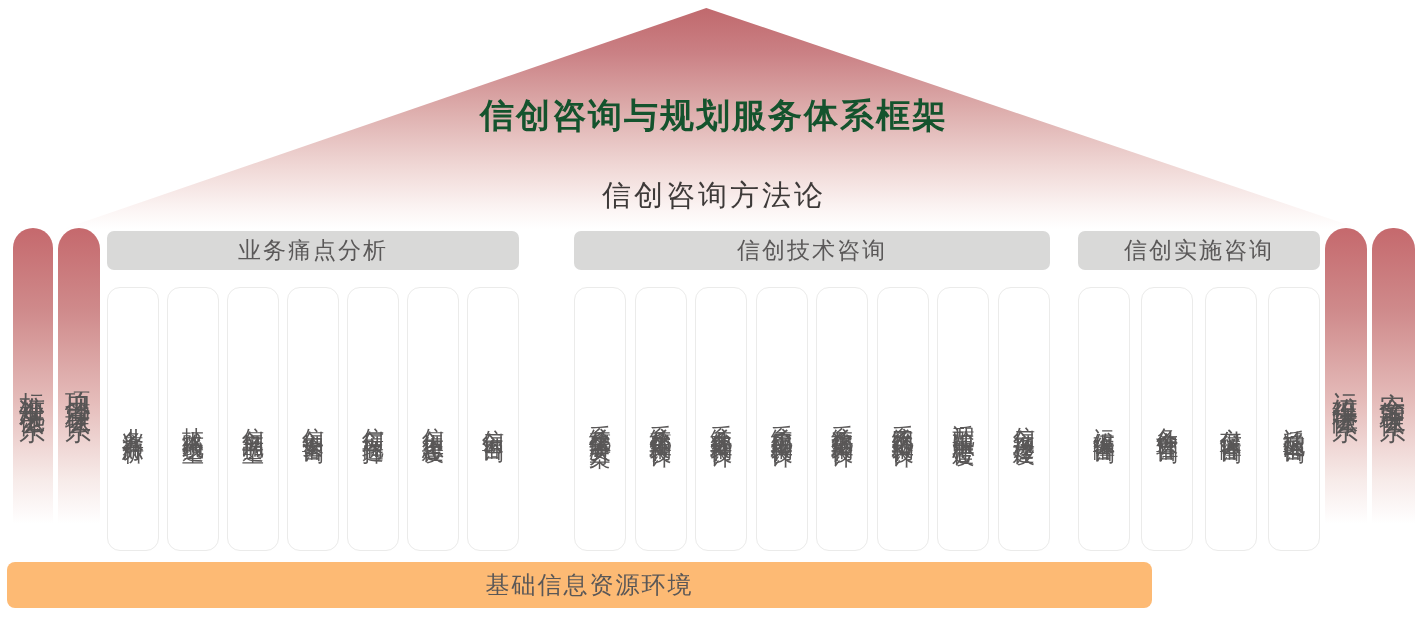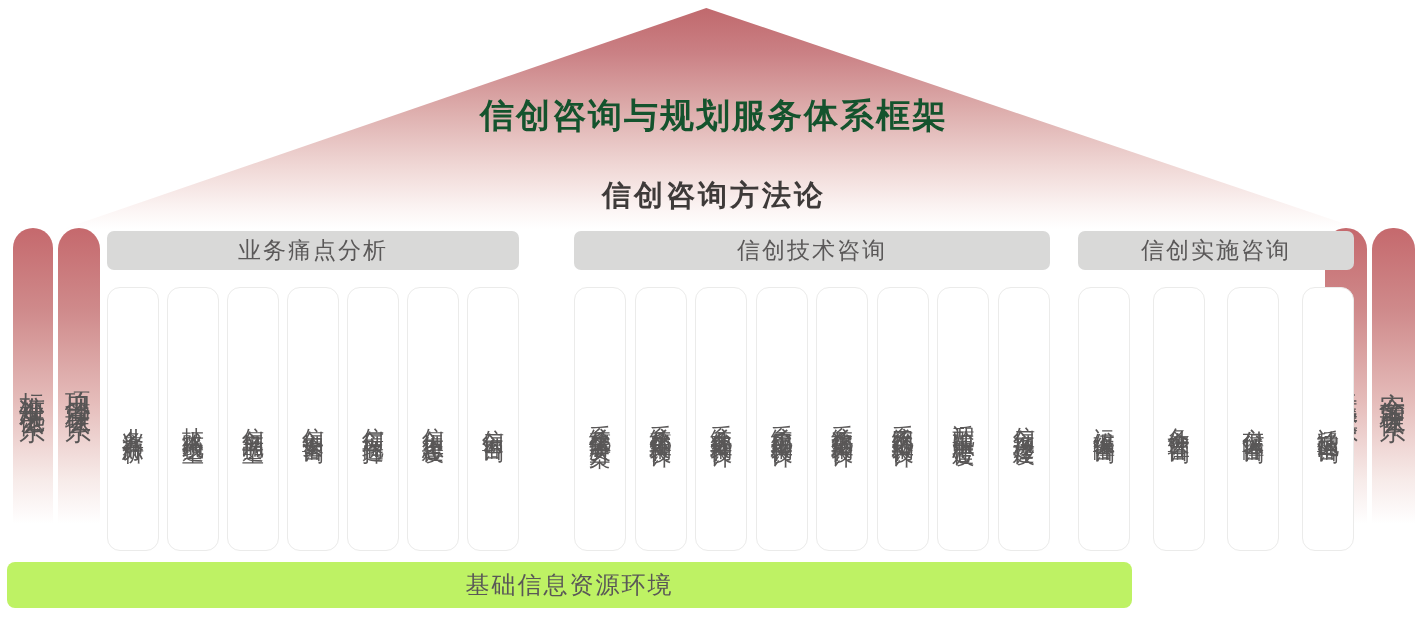--- a/index.html
+++ b/index.html
@@ -31,21 +31,21 @@
     font-weight: bold;
     letter-spacing: 2px;
     color: #14532d;
   }
 
   .subtitle {
     position: absolute;
     left: 0; right: 0; top: 176px;
     text-align: center;
     font-size: 29px;
-    font-weight: bold;
+    font-weight: normal;
     letter-spacing: 3px;
     color: #3e3a39;
   }
 
   
   .pillar {
     position: absolute;
     top: 228px;
     height: 315px;
     border-radius: 21px;
@@ -100,28 +100,29 @@
     font-size: 22px;
     letter-spacing: 3px;
     color: #595757;
   }
 
   
   .footer-bar {
     position: absolute;
     left: 7px; top: 562px;
     width: 1125px; height: 46px;
-    background: #bef264;
+    background: #fdba74;
     border-radius: 8px;
     display: flex;
     align-items: center;
     justify-content: center;
     font-size: 24px;
     letter-spacing: 2px;
     color: #595757;
+    padding-left: 20px;
   }
 </style>
 </head>
 <body>
 
 <div id="stage">
 
   <div class="roof"></div>
 
   <div class="main-title">信创咨询与规划服务体系框架</div>
@@ -192,21 +193,21 @@
         </div>
         <div class="col">
           <span class="vlabel">适配验证中心建设</span>
         </div>
         <div class="col">
           <span class="vlabel">信创云迁移建设</span>
         </div>
       </div>
   </div>
 
-  <div class="group" style="left:1078px; width:276px;">
+  <div class="group" style="left:1078px; width:242px;">
     <div class="group-header">信创实施咨询</div>
     <div class="cols">
         <div class="col">
           <span class="vlabel">运维保障咨询</span>
         </div>
         <div class="col">
           <span class="vlabel">备件管理咨询</span>
         </div>
         <div class="col">
           <span class="vlabel">交付保障咨询</span>

